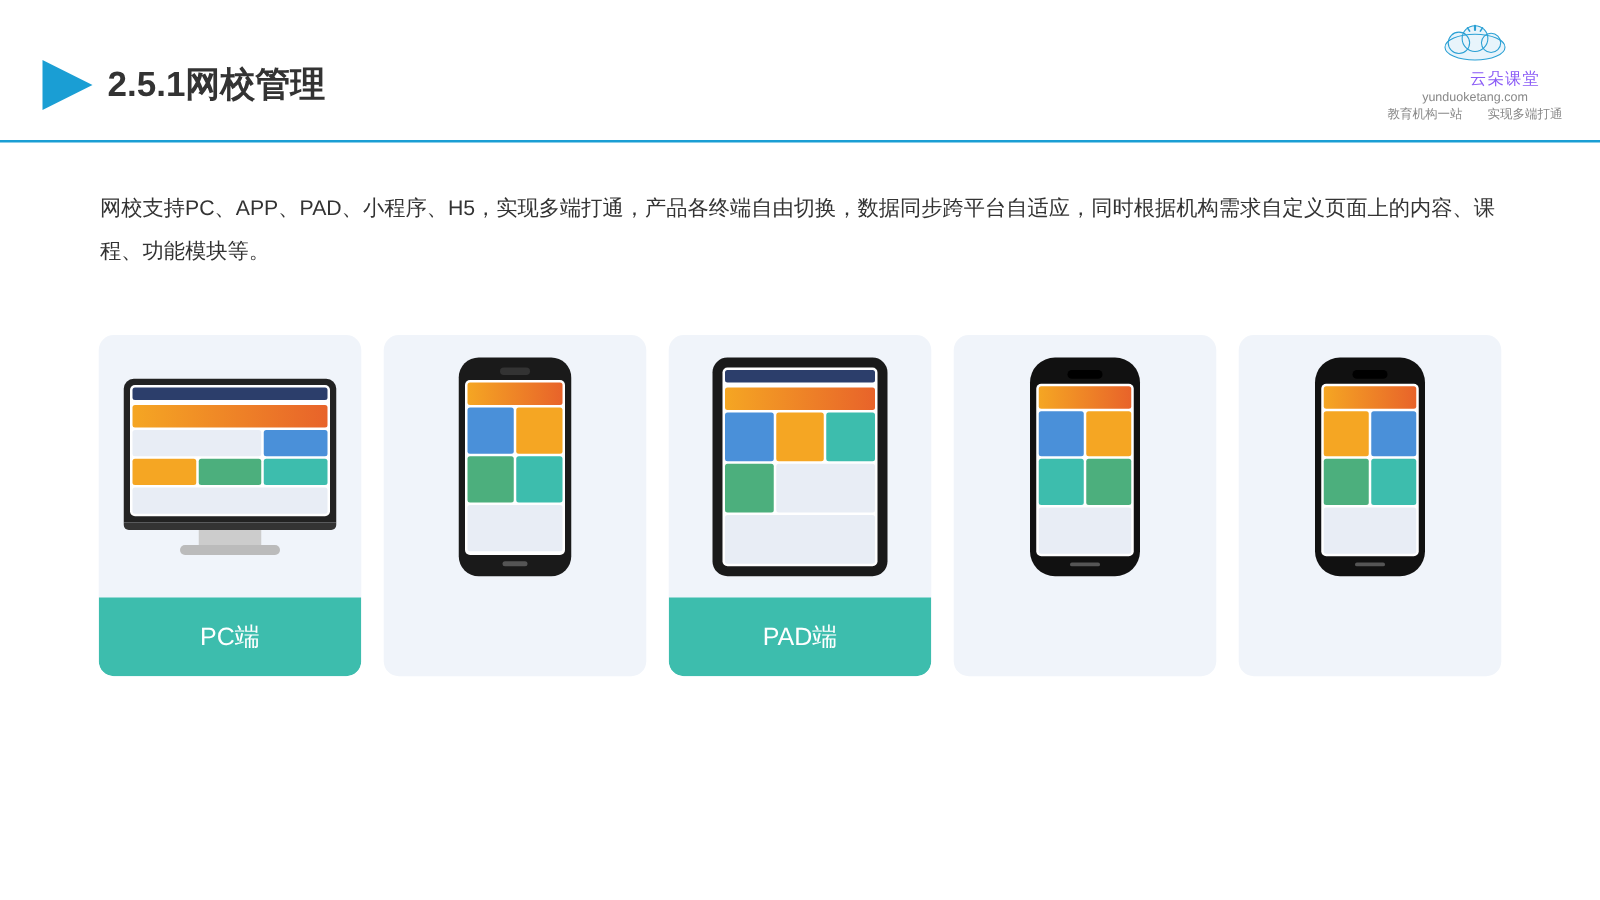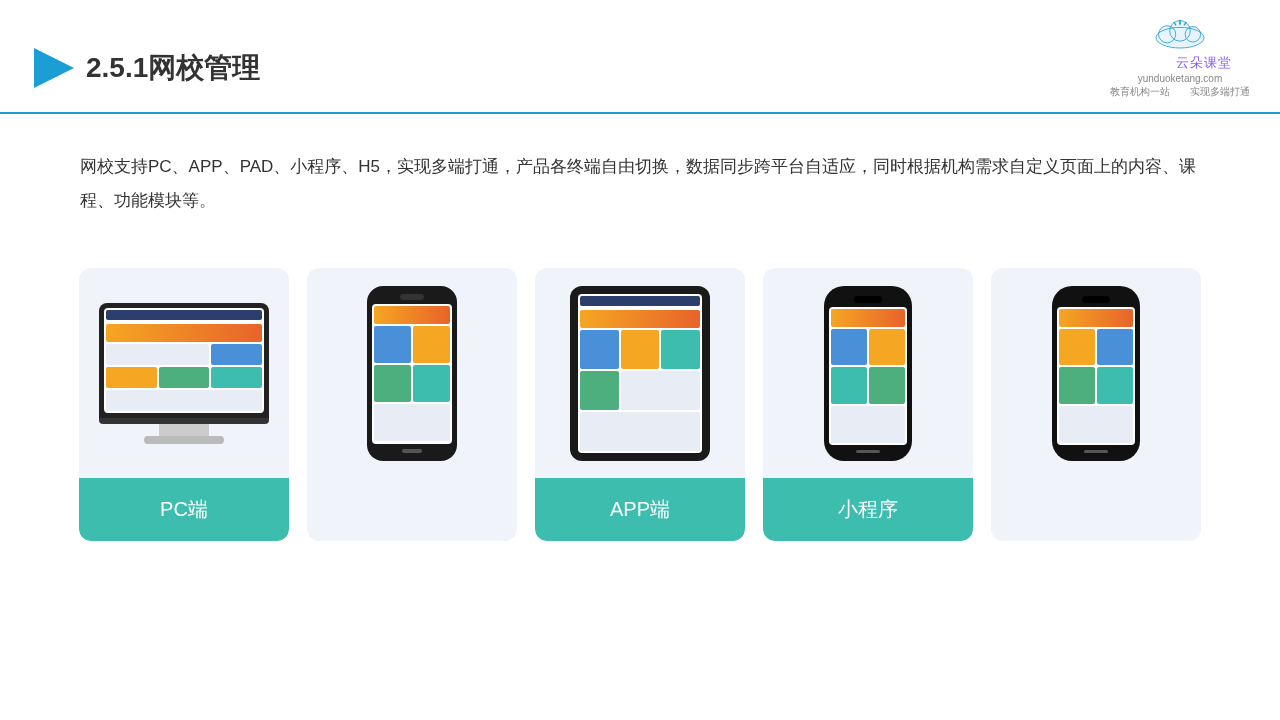--- a/index.html
+++ b/index.html
@@ -407,21 +407,21 @@
               <div class="screen-block-green"></div>
               <div class="screen-block-gray"></div>
             </div>
             <div class="screen-row">
               <div class="screen-block-gray"></div>
             </div>
           </div>
         </div>
       </div>
     </div>
-    <div class="card-label">APP端</div>
+    <div class="card-label">PAD端</div>
   </div>
 
   <div class="card">
     <div class="card-image-area">
       <div class="phone-dynamic">
         <div class="dynamic-island"></div>
         <div class="phone-dynamic-screen">
           <div class="screen-content">
             <div class="screen-bar-orange"></div>
             <div class="screen-row">
@@ -433,21 +433,20 @@
               <div class="screen-block-green"></div>
             </div>
             <div class="screen-row">
               <div class="screen-block-gray"></div>
             </div>
           </div>
         </div>
         <div class="bottom-bar"></div>
       </div>
     </div>
-    <div class="card-label">小程序</div>
   </div>
 
   <div class="card">
     <div class="card-image-area">
       <div class="phone-dynamic">
         <div class="dynamic-island"></div>
         <div class="phone-dynamic-screen">
           <div class="screen-content">
             <div class="screen-bar-orange"></div>
             <div class="screen-row">

